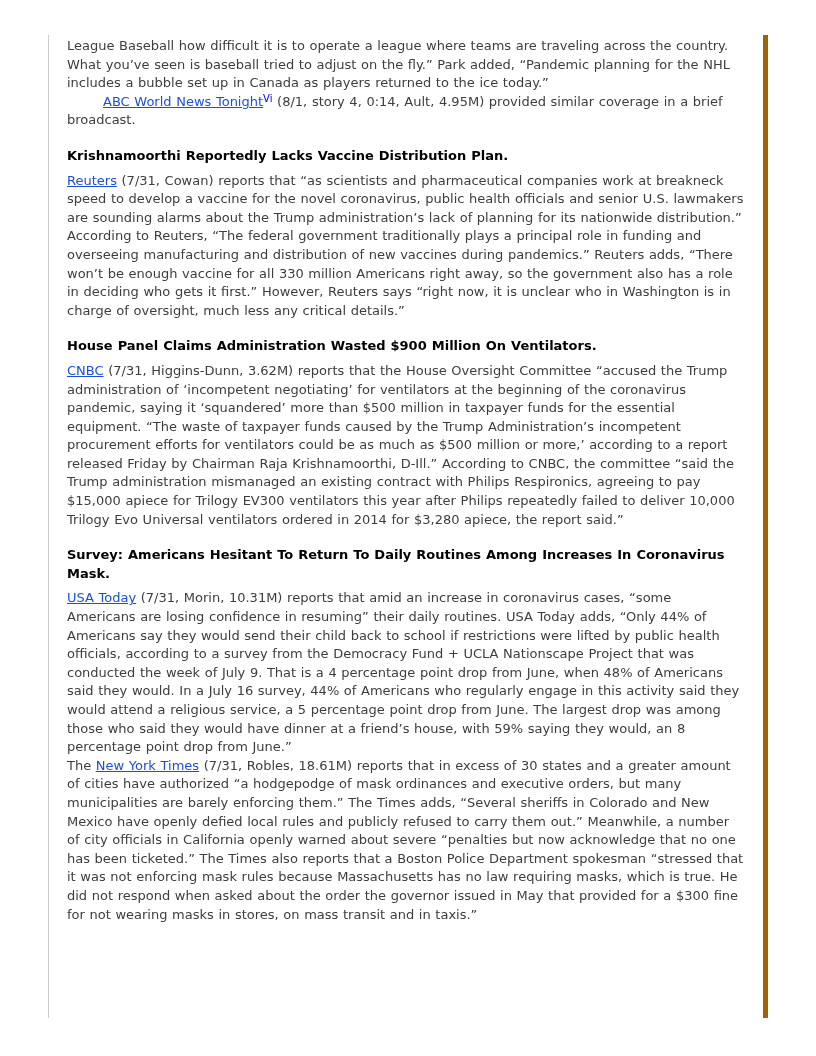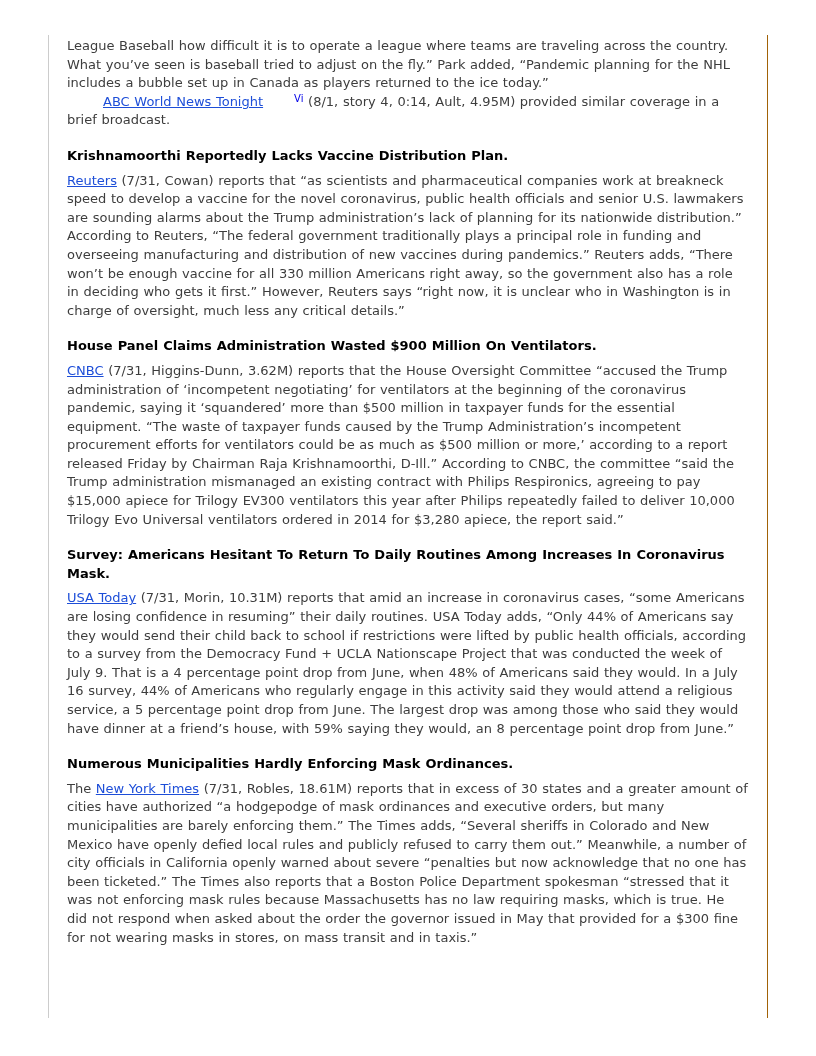--- a/index.html
+++ b/index.html
@@ -14,21 +14,21 @@
     font-family: "DejaVu Sans", "Liberation Sans", sans-serif;
   }
   .doc {
     position: absolute;
     left: 48px;
     top: 35px;
     width: 720px;
     height: 983px;
     box-sizing: border-box;
     border-left: 1px solid #cccccc;
-    border-right: 1px solid #a16207;
+    border-right: 5px solid #a16207;
     padding: 2px 19px 0 18px;
     color: #3d3d3d;
     font-size: 13px;
     line-height: 18.6px;
     word-spacing: 0.5px;
   }
   p.body-text {
     margin: 0;
   }
   p.tab-indent {
@@ -45,37 +45,35 @@
     color: #1d4ed8;
     text-decoration: underline;
     cursor: pointer;
   }
   sup.fn {
     color: #0000e8;
     font-size: 10px;
     line-height: 0;
     vertical-align: 4px;
     text-decoration: none;
-    margin-left: 31px;
   }
 </style>
 </head>
 <body>
 
 <div class="doc">
 
   <p class="body-text"><span>League Baseball how difficult it is to operate a league where teams are traveling across the country. What you’ve seen is baseball tried to adjust on the fly.” Park added, “Pandemic planning for the NHL includes a bubble set up in Canada as players returned to the ice today.”</span></p>
 
   <p class="body-text tab-indent"><a class="src-link" href="#">ABC World News Tonight</a><sup class="fn">Vi</sup><span> (8/1, story 4, 0:14, Ault, 4.95M) provided similar coverage in a brief broadcast.</span></p>
 
   <h3 class="section-heading">Krishnamoorthi Reportedly Lacks Vaccine Distribution Plan.</h3>
   <p class="body-text"><span></span><a class="src-link" href="#">Reuters</a><span> (7/31, Cowan) reports that “as scientists and pharmaceutical companies work at breakneck speed to develop a vaccine for the novel coronavirus, public health officials and senior U.S. lawmakers are sounding alarms about the Trump administration’s lack of planning for its nationwide distribution.” According to Reuters, “The federal government traditionally plays a principal role in funding and overseeing manufacturing and distribution of new vaccines during pandemics.” Reuters adds, “There won’t be enough vaccine for all 330 million Americans right away, so the government also has a role in deciding who gets it first.” However, Reuters says “right now, it is unclear who in Washington is in charge of oversight, much less any critical details.”</span></p>
 
   <h3 class="section-heading">House Panel Claims Administration Wasted $900 Million On Ventilators.</h3>
   <p class="body-text"><span></span><a class="src-link" href="#">CNBC</a><span> (7/31, Higgins-Dunn, 3.62M) reports that the House Oversight Committee “accused the Trump administration of ‘incompetent negotiating’ for ventilators at the beginning of the coronavirus pandemic, saying it ‘squandered’ more than $500 million in taxpayer funds for the essential equipment. “The waste of taxpayer funds caused by the Trump Administration’s incompetent procurement efforts for ventilators could be as much as $500 million or more,’ according to a report released Friday by Chairman Raja Krishnamoorthi, D-Ill.” According to CNBC, the committee “said the Trump administration mismanaged an existing contract with Philips Respironics, agreeing to pay $15,000 apiece for Trilogy EV300 ventilators this year after Philips repeatedly failed to deliver 10,000 Trilogy Evo Universal ventilators ordered in 2014 for $3,280 apiece, the report said.”</span></p>
 
   <h3 class="section-heading">Survey: Americans Hesitant To Return To Daily Routines Among Increases In Coronavirus Mask.</h3>
   <p class="body-text"><span></span><a class="src-link" href="#">USA Today</a><span> (7/31, Morin, 10.31M) reports that amid an increase in coronavirus cases, “some Americans are losing confidence in resuming” their daily routines. USA Today adds, “Only 44% of Americans say they would send their child back to school if restrictions were lifted by public health officials, according to a survey from the Democracy Fund + UCLA Nationscape Project that was conducted the week of July 9. That is a 4 percentage point drop from June, when 48% of Americans said they would. In a July 16 survey, 44% of Americans who regularly engage in this activity said they would attend a religious service, a 5 percentage point drop from June. The largest drop was among those who said they would have dinner at a friend’s house, with 59% saying they would, an 8 percentage point drop from June.”</span></p>
 
-  <h3 class="section-heading">Numerous Municipalities Hardly Enforcing Mask Ordinances.</h3>
   <p class="body-text"><span>The </span><a class="src-link" href="#">New York Times</a><span> (7/31, Robles, 18.61M) reports that in excess of 30 states and a greater amount of cities have authorized “a hodgepodge of mask ordinances and executive orders, but many municipalities are barely enforcing them.” The Times adds, “Several sheriffs in Colorado and New Mexico have openly defied local rules and publicly refused to carry them out.” Meanwhile, a number of city officials in California openly warned about severe “penalties but now acknowledge that no one has been ticketed.” The Times also reports that a Boston Police Department spokesman “stressed that it was not enforcing mask rules because Massachusetts has no law requiring masks, which is true. He did not respond when asked about the order the governor issued in May that provided for a $300 fine for not wearing masks in stores, on mass transit and in taxis.”</span></p>
 
 </div>
 
 </body></html>

